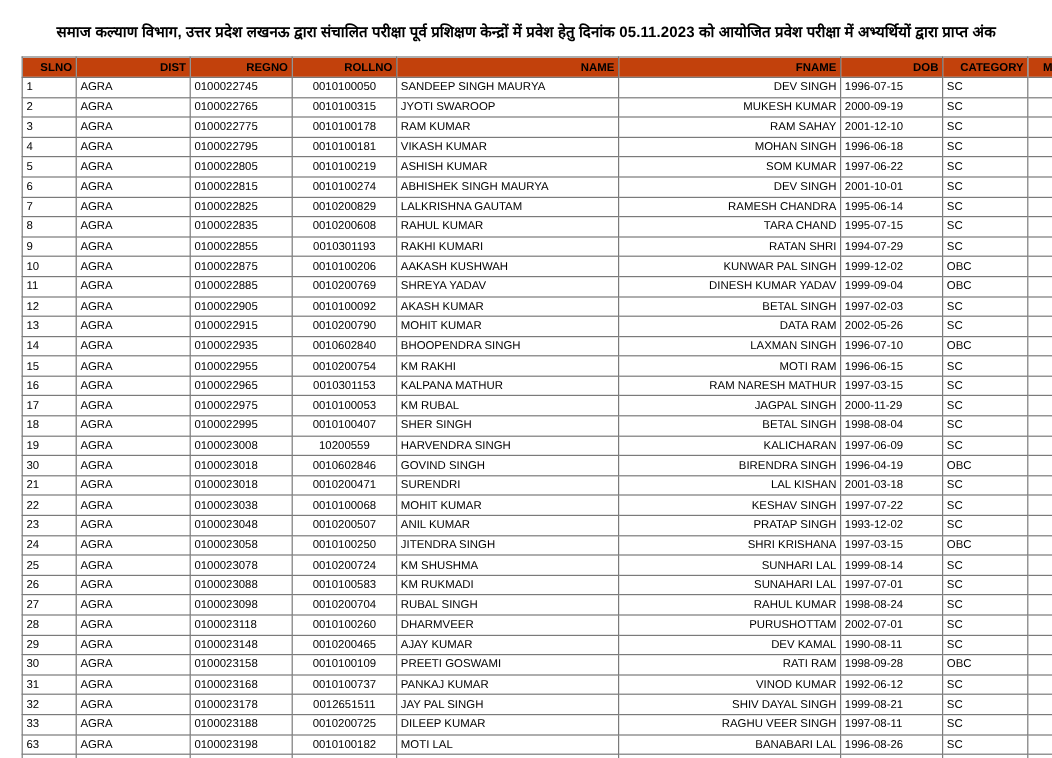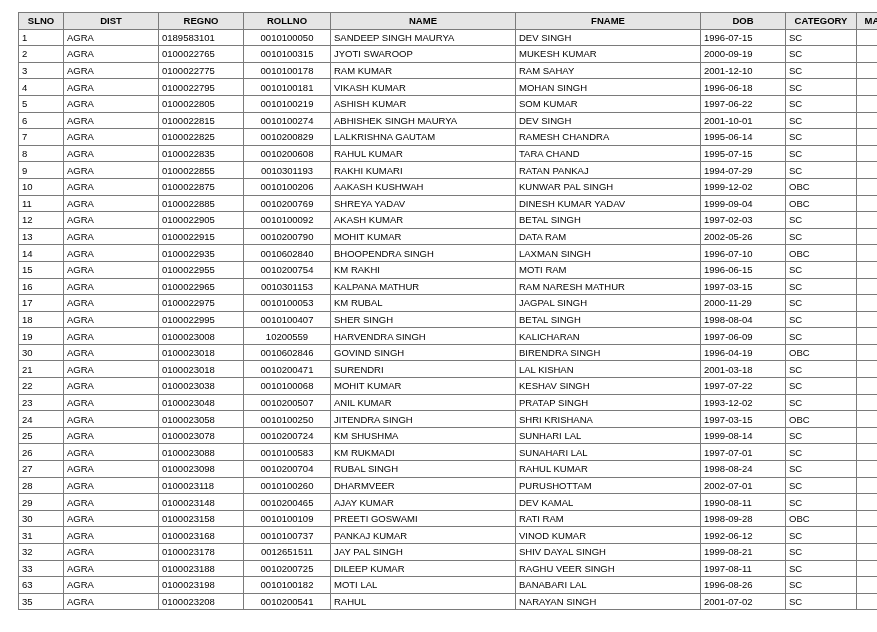--- a/index.html
+++ b/index.html
@@ -38,59 +38,60 @@
     border: 1px solid #7a7a7a;
     padding: 1px 3px;
     height: 13.6px;
     line-height: 11px;
     vertical-align: middle;
     white-space: nowrap;
     overflow: hidden;
   }
   table.data thead th {
     font-weight: bold;
-    text-align: center;
+    text-align: right;
     font-size: 9.5px;
-    background: #e5e5e5;
+    background: #c2410c;
   }
   .c-slno   { width: 38px; }
   .c-dist   { width: 88px; margin-left: 24px; }
   .c-regno  { width: 78px; }
   .c-rollno { width: 80px; text-align: center; }
   .c-name   { width: 178px; margin-top: 11px; }
-  .c-fname  { width: 178px; }
+  .c-fname  { width: 178px; text-align: right; }
   .c-dob    { width: 78px; }
   .c-cat    { width: 64px; margin-top: 45px; }
   .c-marks  { width: 44px; text-align: right; }
   thead .c-rollno, thead .c-marks { text-align: left; margin-left: 48px; }
 </style>
 </head>
 <body>
 
 <div class="page">
+  <div class="doc-title">समाज कल्याण विभाग, उत्तर प्रदेश लखनऊ द्वारा संचालित परीक्षा पूर्व प्रशिक्षण केन्द्रों में प्रवेश हेतु दिनांक 05.11.2023 को आयोजित प्रवेश परीक्षा में अभ्यर्थियों द्वारा प्राप्त अंक</div>
 
   <table class="data">
     <thead>
       <tr>
         <th class="c-slno">SLNO</th>
         <th class="c-dist">DIST</th>
         <th class="c-regno">REGNO</th>
         <th class="c-rollno">ROLLNO</th>
         <th class="c-name">NAME</th>
         <th class="c-fname">FNAME</th>
         <th class="c-dob">DOB</th>
         <th class="c-cat">CATEGORY</th>
         <th class="c-marks">MARKS</th>
       </tr>
     </thead>
     <tbody id="table-body">
         <tr>
           <td class="c-slno">1</td>
           <td class="c-dist">AGRA</td>
-          <td class="c-regno">0189583101</td>
+          <td class="c-regno">0100022745</td>
           <td class="c-rollno">0010100050</td>
           <td class="c-name">SANDEEP SINGH MAURYA</td>
           <td class="c-fname">DEV SINGH</td>
           <td class="c-dob">1996-07-15</td>
           <td class="c-cat">SC</td>
           <td class="c-marks">68</td>
         </tr>
         <tr>
           <td class="c-slno">2</td>
           <td class="c-dist">AGRA</td>
@@ -167,21 +168,21 @@
           <td class="c-dob">1995-07-15</td>
           <td class="c-cat">SC</td>
           <td class="c-marks">48</td>
         </tr>
         <tr>
           <td class="c-slno">9</td>
           <td class="c-dist">AGRA</td>
           <td class="c-regno">0100022855</td>
           <td class="c-rollno">0010301193</td>
           <td class="c-name">RAKHI KUMARI</td>
-          <td class="c-fname">RATAN PANKAJ</td>
+          <td class="c-fname">RATAN SHRI</td>
           <td class="c-dob">1994-07-29</td>
           <td class="c-cat">SC</td>
           <td class="c-marks">0</td>
         </tr>
         <tr>
           <td class="c-slno">10</td>
           <td class="c-dist">AGRA</td>
           <td class="c-regno">0100022875</td>
           <td class="c-rollno">0010100206</td>
           <td class="c-name">AAKASH KUSHWAH</td>

